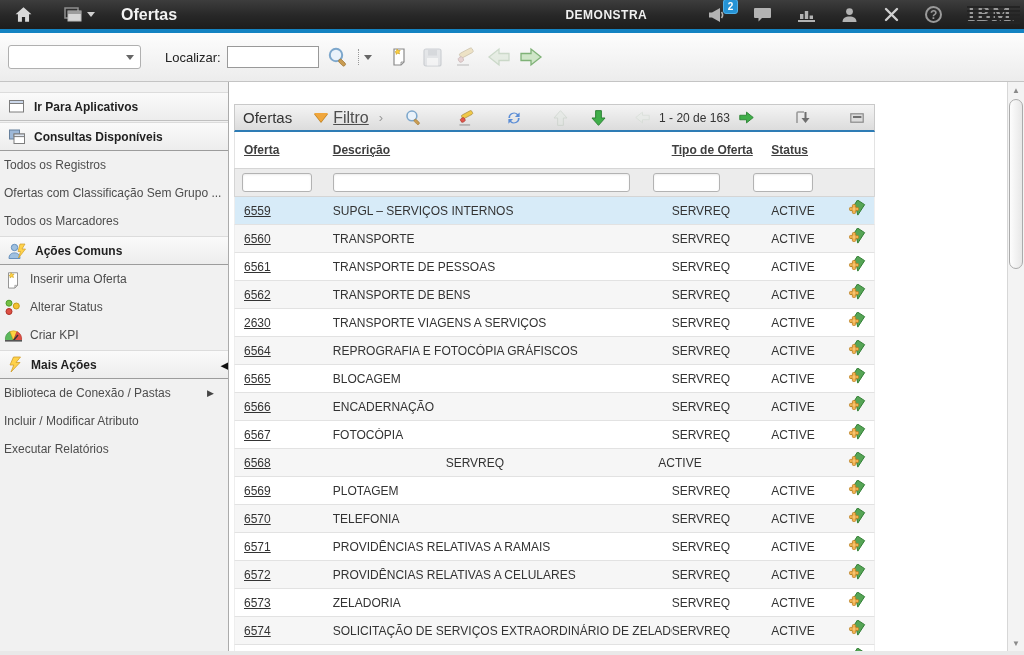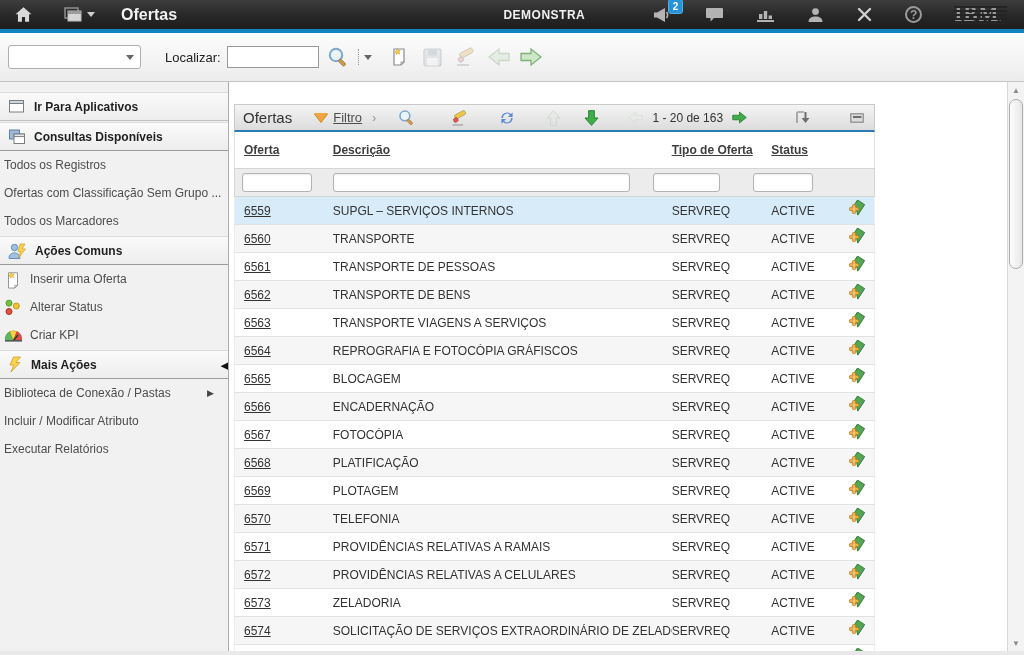--- a/index.html
+++ b/index.html
@@ -6,21 +6,21 @@
   html,body { width:1024px; height:655px; overflow:hidden;
     font-family:"Liberation Sans", sans-serif; background:#e9e9e9; }
 
   
   .topbar { height:33px; background:linear-gradient(#3d3d3d,#272727 55%,#1d1d1d);
     border-bottom:4px solid #1483c2; display:flex; align-items:center; color:#fff; }
   .tb-home { margin-left:14px; display:flex; cursor:pointer; }
   .tb-goto { margin-left:30px; display:flex; align-items:center; gap:4px; cursor:pointer; }
   .caret-lt { width:0; height:0; border-left:4px solid transparent; border-right:4px solid transparent; border-top:5px solid #cfcfcf; }
   .tb-title { margin-left:26px; font-size:16px; font-weight:bold; color:#f2f2f2; }
-  .top-right { margin-left:auto; display:flex; align-items:center; gap:32px; padding-right:17px; }
+  .top-right { margin-left:auto; display:flex; align-items:center; gap:25px; padding-right:4px; }
   .tb-user { font-size:12px; font-weight:bold; letter-spacing:.5px; margin-right:34px; color:#f0f0f0; }
   .tb-ico { position:relative; display:flex; cursor:pointer; }
   .badge { position:absolute; top:-7px; right:-10px; background:#2593d6; color:#fff;
     font-size:10px; font-weight:bold; padding:1px 4px; border-radius:3px; border:1px solid #4fb0e8; }
   .helpicon { width:17px; height:17px; border:2px solid #9a9a9a; border-radius:50%;
     color:#9a9a9a; font-size:12px; font-weight:bold; display:flex; align-items:center; justify-content:center; }
   .ibm { position:relative; font-family:"Liberation Serif",serif; font-weight:bold; font-size:21px;
     letter-spacing:1px; color:#9a9a9a; line-height:1; padding-right:5px; }
   .ibm::after { content:""; position:absolute; inset:0;
     background:repeating-linear-gradient(to bottom, transparent 0 2px, #242424 2px 4px); }
@@ -57,21 +57,21 @@
   
   .content { flex:1; background:#fff; overflow:hidden; }
   .tablewrap { margin:22px 0 0 5px; width:641px; }
 
   .thead-bar { height:28px; background:linear-gradient(#f4f4f4,#dcdcdc);
     border:1px solid #c9c9c9; border-bottom:2px solid #2e7cb5; display:flex; align-items:center; padding:0 8px; }
   .t-title { font-size:15px; color:#333; margin-right:22px; }
   .filtro { display:flex; align-items:center; gap:5px; cursor:pointer; }
   .tri-orange { width:0; height:0; border-left:7px solid transparent; border-right:7px solid transparent;
     border-top:9px solid #f0a63c; filter:drop-shadow(0 1px 0 #b97d1d); }
-  .filtro-link { font-size:13px; color:#4d4d4d; text-decoration:underline; }
+  .filtro-link { font-size:16px; color:#4d4d4d; text-decoration:underline; }
   .chev { color:#999; font-size:13px; margin:0 10px 0 10px; }
   .hd-ico { margin:0 11px; display:flex; cursor:pointer; }
   .pag { display:flex; align-items:center; gap:8px; margin-left:16px; }
   .pag-label { font-size:12px; color:#333; }
   .spacer { flex:1; }
 
   .cols { display:flex; align-items:center; height:36px; background:#fff;
     border-left:1px solid #e3e3e3; border-right:1px solid #e3e3e3; }
   .cols span { font-size:12px; font-weight:bold; color:#3f3f3f; text-decoration:underline; cursor:pointer; }
   .c-id { width:98px; padding-left:9px; }
@@ -444,21 +444,21 @@
                   <path d="M0 0 h8.5 v12.5 l-4.25-4 L0 12.5 z" fill="#56a556" stroke="#2f7d32" stroke-width=".9"></path>
                 </g>
                 <rect x="1.5" y="7.4" width="9" height="3.2" rx="1" fill="#f3b14e" stroke="#b97d1d" stroke-width=".8"></rect>
                 <rect x="4.4" y="4.5" width="3.2" height="9" rx="1" fill="#f3b14e" stroke="#b97d1d" stroke-width=".8"></rect>
                 <rect x="4.4" y="7.4" width="3.2" height="3.2" fill="#f6c470"></rect>
               </svg>
     </span>
   </div>
 
   <div class="row">
-    <span class="c-id cell"><span class="id-link">6563</span></span>
+    <span class="c-id cell"><span class="id-link">2630</span></span>
     <span class="c-desc cell">TRANSPORTE VIAGENS A SERVIÇOS</span>
     <span class="c-type cell">SERVREQ</span>
     <span class="c-status cell">ACTIVE</span>
     <span class="c-fav">
       <svg width="21" height="19" viewBox="0 0 21 19">
                 <g transform="translate(9.5,0) rotate(33)">
                   <path d="M0 0 h8.5 v12.5 l-4.25-4 L0 12.5 z" fill="#56a556" stroke="#2f7d32" stroke-width=".9"></path>
                 </g>
                 <rect x="1.5" y="7.4" width="9" height="3.2" rx="1" fill="#f3b14e" stroke="#b97d1d" stroke-width=".8"></rect>
                 <rect x="4.4" y="4.5" width="3.2" height="9" rx="1" fill="#f3b14e" stroke="#b97d1d" stroke-width=".8"></rect>
@@ -530,21 +530,20 @@
                 </g>
                 <rect x="1.5" y="7.4" width="9" height="3.2" rx="1" fill="#f3b14e" stroke="#b97d1d" stroke-width=".8"></rect>
                 <rect x="4.4" y="4.5" width="3.2" height="9" rx="1" fill="#f3b14e" stroke="#b97d1d" stroke-width=".8"></rect>
                 <rect x="4.4" y="7.4" width="3.2" height="3.2" fill="#f6c470"></rect>
               </svg>
     </span>
   </div>
 
   <div class="row">
     <span class="c-id cell"><span class="id-link">6568</span></span>
-    <span class="c-desc cell">PLATIFICAÇÃO</span>
     <span class="c-type cell">SERVREQ</span>
     <span class="c-status cell">ACTIVE</span>
     <span class="c-fav">
       <svg width="21" height="19" viewBox="0 0 21 19">
                 <g transform="translate(9.5,0) rotate(33)">
                   <path d="M0 0 h8.5 v12.5 l-4.25-4 L0 12.5 z" fill="#56a556" stroke="#2f7d32" stroke-width=".9"></path>
                 </g>
                 <rect x="1.5" y="7.4" width="9" height="3.2" rx="1" fill="#f3b14e" stroke="#b97d1d" stroke-width=".8"></rect>
                 <rect x="4.4" y="4.5" width="3.2" height="9" rx="1" fill="#f3b14e" stroke="#b97d1d" stroke-width=".8"></rect>
                 <rect x="4.4" y="7.4" width="3.2" height="3.2" fill="#f6c470"></rect>

